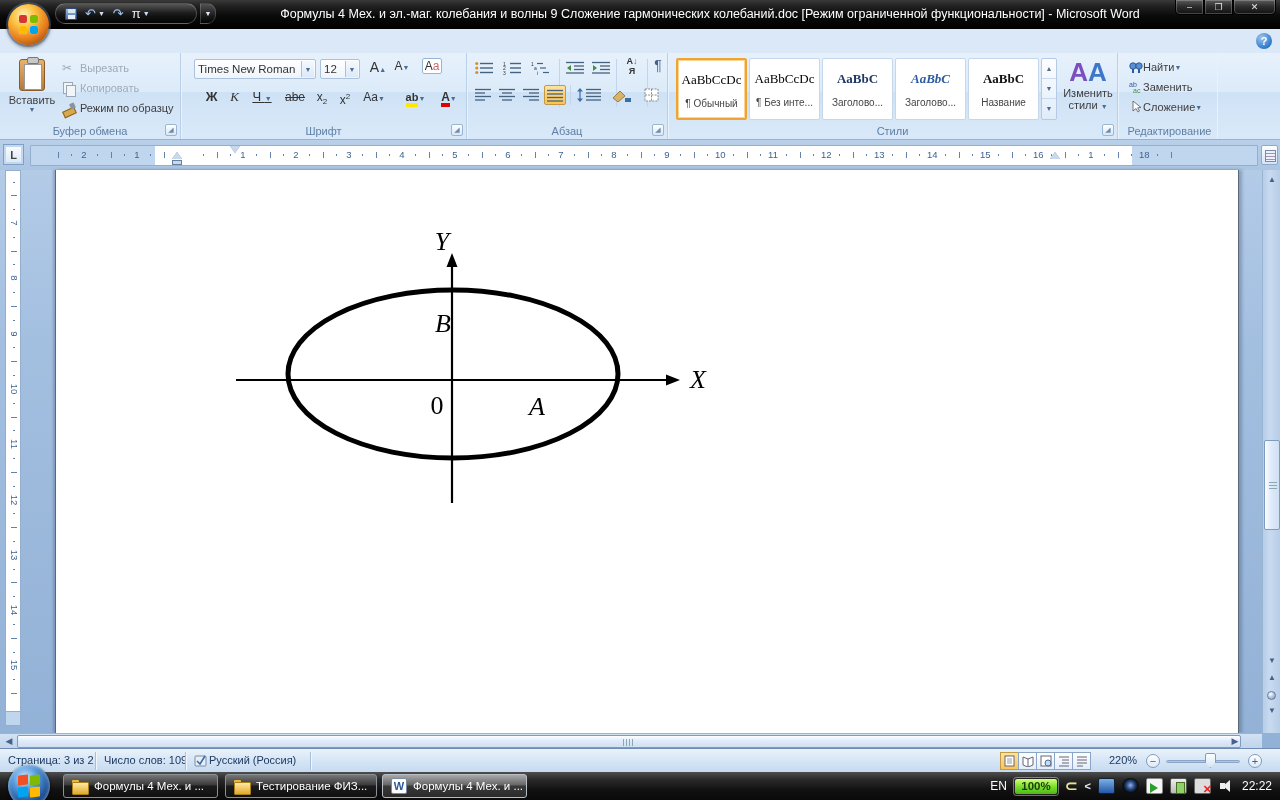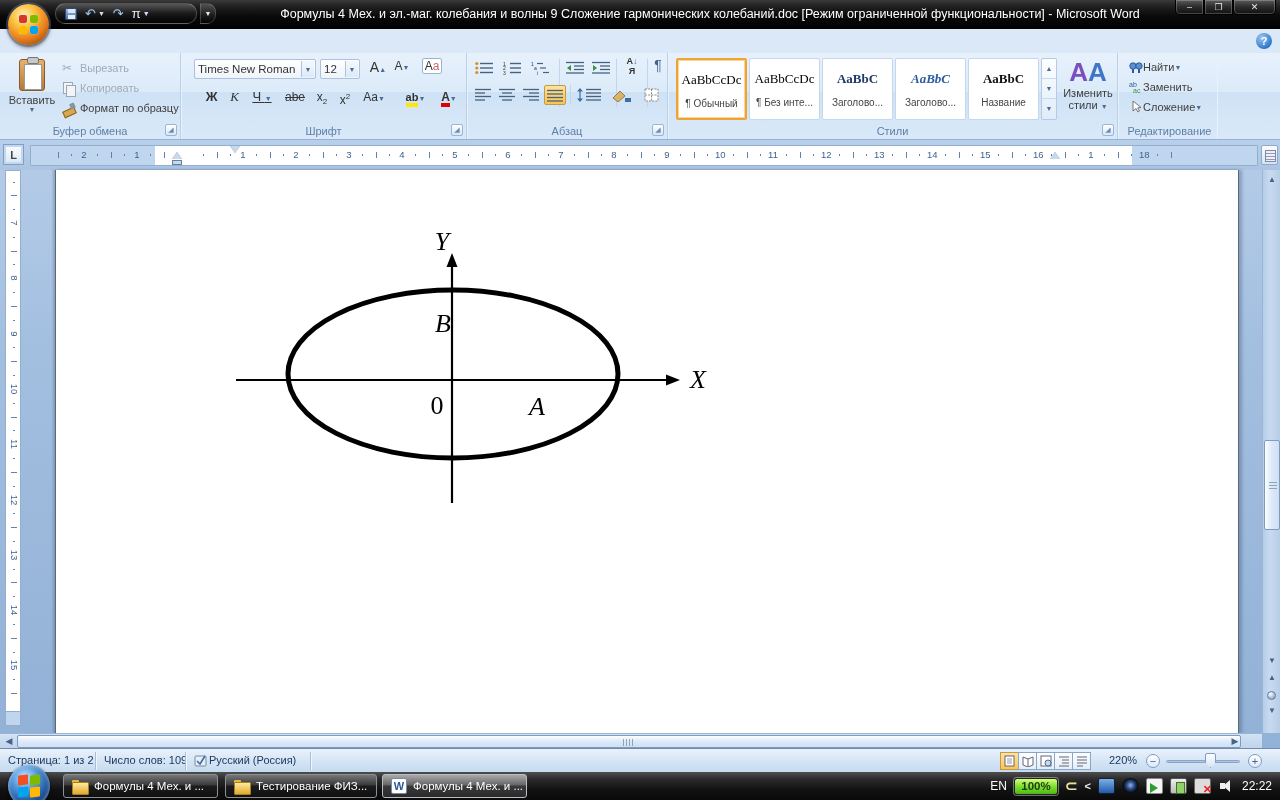--- a/index.html
+++ b/index.html
@@ -262,21 +262,21 @@
       <div class="crow disabled" style="top:6px">
           <span class="cicon scissors">✂</span>
           <span>Вырезать</span>
         </div>
       <div class="crow disabled" style="top:26px">
           <span class="cicon copyicon"></span>
           <span>Копировать</span>
         </div>
       <div class="crow" style="top:46px">
           <span class="cicon brushicon"></span>
-          <span>Формат по образцу</span>
+          <span>Режим по образцу</span>
         </div>
       <div class="grp-label">Буфер обмена</div>
       <div class="launcher">◢</div>
     </div>
 
     <div class="rgroup" id="g-font">
       <div class="combo" id="fontname"><span>Times New Roman</span><span class="arr">▼</span></div>
       <div class="combo" id="fontsize"><span>12</span><span class="arr">▼</span></div>
       <div class="sbtn" style="left:185px;top:6px;width:24px;font-size:14px"><span>А</span><span class="mini">▲</span></div>
       <div class="sbtn" style="left:210px;top:6px;width:22px;font-size:12px"><span>А</span><span class="mini">▼</span></div>
@@ -668,21 +668,21 @@
       <div class="browse" style="top:533px">▼</div>
     </div>
     <div id="hscroll">
       <div id="hleft">◀</div>
       <div id="hthumb"></div>
       <div id="hright">▶</div>
     </div>
   </div>
 
   <div id="statusbar">
-    <div class="sfield" style="left:8px">Страница: 1 из 2</div>
+    <div class="sfield" style="left:8px">Страница: 3 из 2</div>
     <div class="ssep" style="left:95px"></div>
     <div class="sfield" style="left:104px">Число слов: 109</div>
     <div class="ssep" style="left:185px"></div>
     <svg class="icon" style="position:absolute;left:193px;top:4px" width="16" height="16">
         <rect x="2" y="3" width="11" height="10" rx="1" fill="#e8eef5" stroke="#7a8aa0"></rect>
         <path d="M4,8 L7,11 L12,3" stroke="#3a6ea5" stroke-width="1.6" fill="none"></path>
       </svg>
     <div class="sfield" style="left:209px">Русский (Россия)</div>
     <div class="ssep" style="left:310px"></div>
     <div id="viewbtns">

